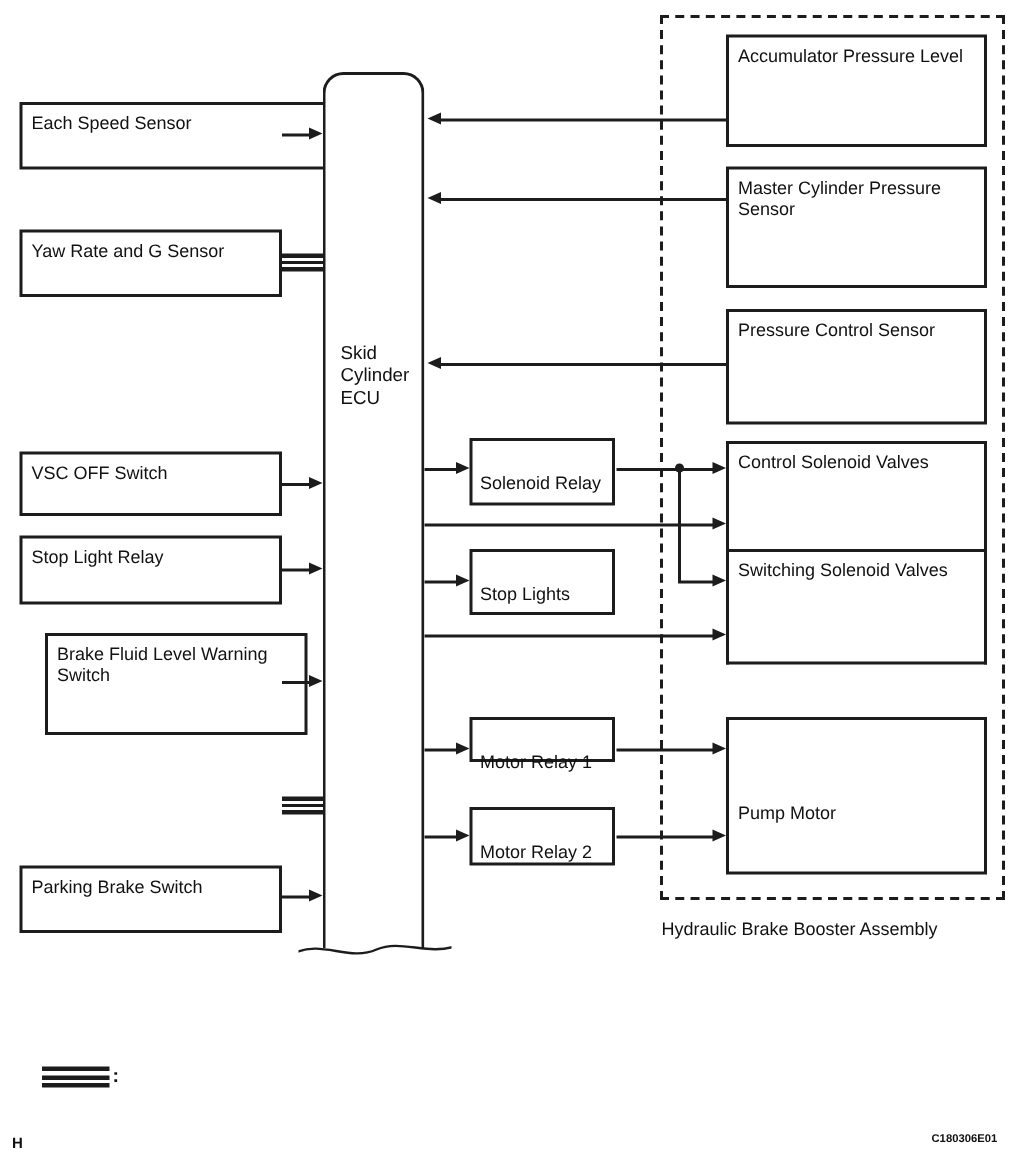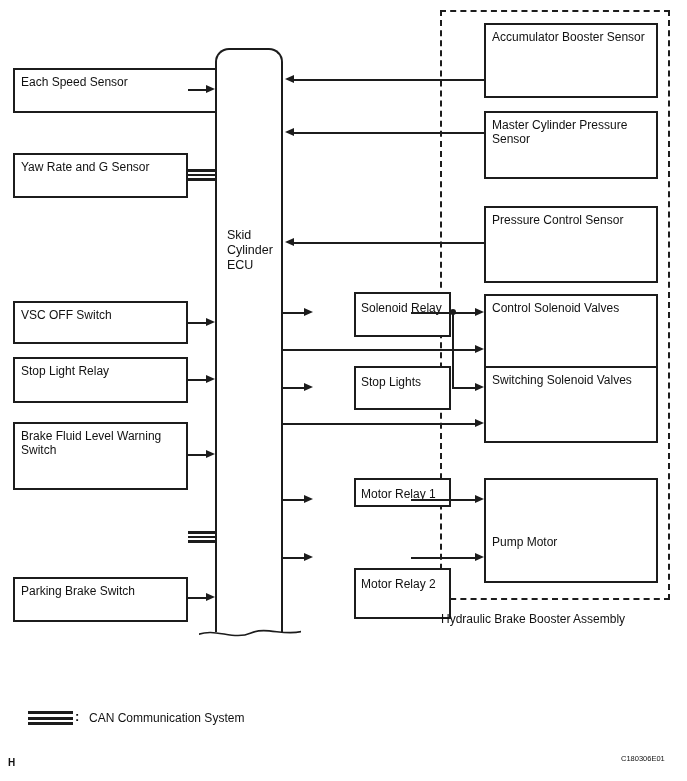--- a/index.html
+++ b/index.html
@@ -5,21 +5,21 @@
   :root{ --line:#1c1c1c; }
   html,body{ margin:0; padding:0; background:#ffffff; }
   .canvas{
     position:relative; width:687px; height:781px; background:#ffffff;
     font-family:"Liberation Sans", sans-serif; color:#111; overflow:hidden;
   }
   .box{
     position:absolute; border:2px solid var(--line); background:#fff;
     box-sizing:border-box; font-size:12px; line-height:14px; padding:5px 6px;
   }
-  .midbox{ padding:7px 3px 5px 5px;margin-left:41px; }
+  .midbox{ padding:21px 3px 5px 5px; }
   .hline{ position:absolute; height:1.5px; background:var(--line); }
   .vline{ position:absolute; width:1.5px; background:var(--line); }
   .arr-r{ position:absolute; width:0; height:0;
     border-top:4.5px solid transparent; border-bottom:4.5px solid transparent;
     border-left:9px solid var(--line); }
   .arr-l{ position:absolute; width:0; height:0;
     border-top:4.5px solid transparent; border-bottom:4.5px solid transparent;
     border-right:9px solid var(--line); }
   .dot{ position:absolute; width:6px; height:6px; border-radius:50%; background:var(--line); }
   .can{ position:absolute; display:flex; flex-direction:column; justify-content:space-between; }
@@ -32,56 +32,56 @@
   .ecu-label{ position:absolute; left:227px; top:228px; font-size:12.5px; line-height:15px; }
   .ecu-label span{ display:block; }
   .dashed-box{
     position:absolute; left:440px; top:10px; width:230px; height:590px;
     border:2px dashed var(--line); box-sizing:border-box;
   }
   .caption{ position:absolute; left:441px; top:612px; font-size:12px; }
   .legend-sep{ position:absolute; left:75px; top:709px; font-size:13px; font-weight:bold; }
   .legend-label{ position:absolute; left:89px; top:711px; font-size:12px; }
   .page-marker{ position:absolute; left:8px; top:757px; font-size:10px; font-weight:bold; }
-  .figure-code{ position:absolute; left:621px; top:754px; font-size:7.5px; }
+  .figure-code{ position:absolute; left:621px; top:754px; font-size:7.5px;font-weight:bold; }
   svg{ position:absolute; }
 </style>
 </head>
 <body>
 
 <div class="canvas" style="--line: #1c1c1c;">
 
   <div class="dashed-box"></div>
 
   <div class="box" style="left:13px;top:68px;width:205px;height:45px">Each Speed Sensor</div>
   <div class="box" style="left:13px;top:153px;width:175px;height:45px">Yaw Rate and G Sensor</div>
   <div class="box" style="left:13px;top:301px;width:175px;height:43px">VSC OFF Switch</div>
   <div class="box" style="left:13px;top:357px;width:175px;height:46px">Stop Light Relay</div>
-  <div class="box" style="left:13px;top:422px;width:175px;height:68px">Brake Fluid Level Warning Switch</div>
+  <div class="box" style="left:30px;top:422px;width:175px;height:68px">Brake Fluid Level Warning Switch</div>
   <div class="box" style="left:13px;top:577px;width:175px;height:45px">Parking Brake Switch</div>
 
   <div class="ecu"></div>
   <div class="ecu-label">
     <span>Skid</span>
     <span>Cylinder</span>
     <span>ECU</span>
   </div>
 
   <svg style="left:199px;top:623px" width="102" height="26">
     <path d="M-2,12 C16,4 34,18 52,10 C68,3 86,14 104,8 L104,26 L-2,26 Z" fill="#ffffff" stroke="none"></path>
     <path d="M-2,12 C16,4 34,18 52,10 C68,3 86,14 104,8" fill="none" stroke="#1c1c1c" stroke-width="1.6"></path>
   </svg>
 
   <div class="box midbox" style="left:313px;top:292px;width:97px;height:45px">Solenoid Relay</div>
   <div class="box midbox" style="left:313px;top:366px;width:97px;height:44px">Stop Lights</div>
   <div class="box midbox" style="left:313px;top:478px;width:97px;height:29px">Motor Relay 1</div>
-  <div class="box midbox" style="left:313px;top:568px;width:97px;height:51px">Motor Relay 2</div>
+  <div class="box midbox" style="left:313px;top:538px;width:97px;height:39px">Motor Relay 2</div>
 
-  <div class="box" style="left:484px;top:23px;width:174px;height:75px">Accumulator Booster Sensor</div>
-  <div class="box" style="left:484px;top:111px;width:174px;height:68px">Master Cylinder Pressure Sensor</div>
+  <div class="box" style="left:484px;top:23px;width:174px;height:75px">Accumulator Pressure Level</div>
+  <div class="box" style="left:484px;top:111px;width:174px;height:81px">Master Cylinder Pressure Sensor</div>
   <div class="box" style="left:484px;top:206px;width:174px;height:77px">Pressure Control Sensor</div>
   <div class="box" style="left:484px;top:294px;width:174px;height:74px">Control Solenoid Valves</div>
   <div class="box" style="left:484px;top:368px;width:174px;height:75px;border-top:none">Switching Solenoid Valves</div>
   <div class="box" style="left:484px;top:478px;width:174px;height:105px;padding-top:55px">Pump Motor</div>
 
   <div class="hline" style="left:188px;top:89px;width:19px"></div>
   <div class="arr-r" style="left:206px;top:85px"></div>
 
   <div class="can" style="left:188px;top:169px;width:28px;height:12px">
       <i></i>
@@ -148,18 +148,17 @@
   <div class="arr-r" style="left:475px;top:553px"></div>
 
   <div class="caption">Hydraulic Brake Booster Assembly</div>
 
   <div class="can" style="left:28px;top:711px;width:45px;height:14px">
       <i style="height:3px"></i>
       <i style="height:3px"></i>
       <i style="height:3px"></i>
     </div>
   <div class="legend-sep">:</div>
-  <div class="legend-label">CAN Communication System</div>
 
   <div class="page-marker">H</div>
   <div class="figure-code">C180306E01</div>
 
 </div>
 
 </body></html>

